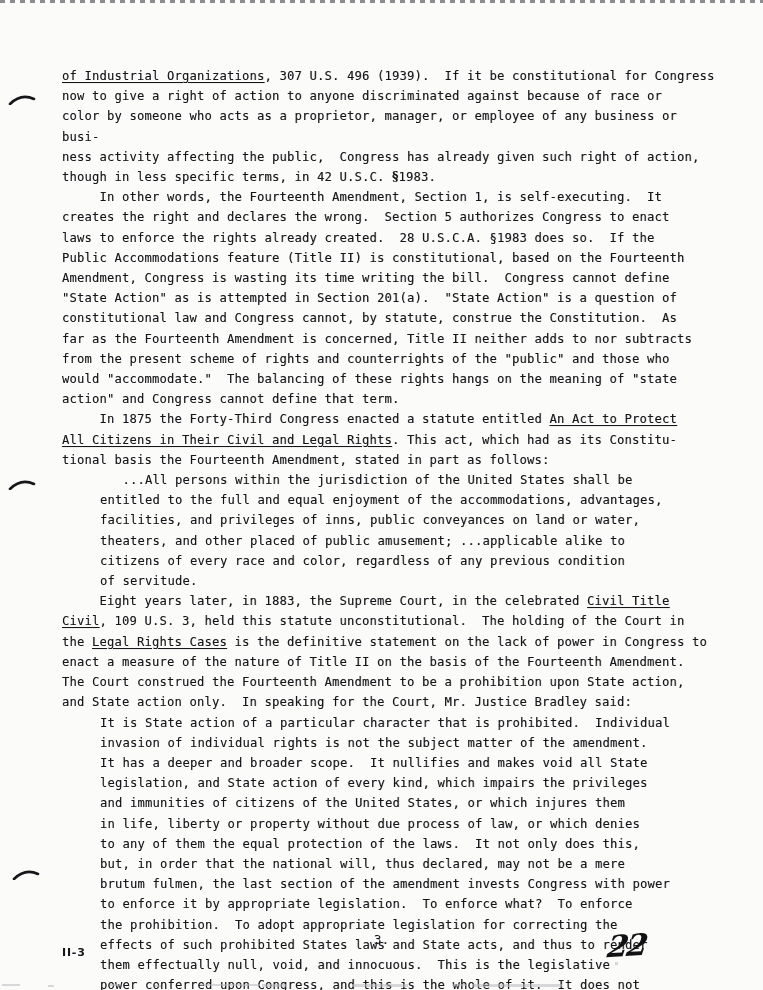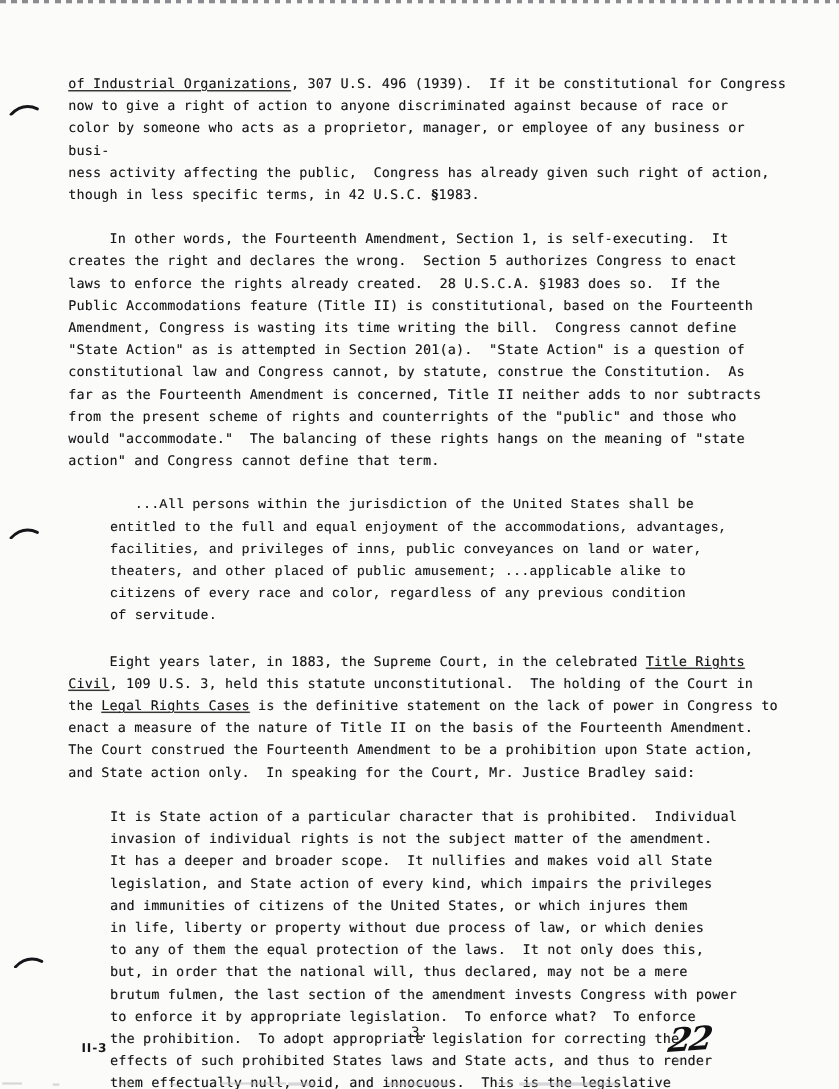--- a/index.html
+++ b/index.html
@@ -45,47 +45,46 @@
 
   .para {
     font-size: 12.1px;
     line-height: 20.2px;
     letter-spacing: 0.22px;
     color: #16161a;
     white-space: pre-wrap;
     margin: 0;
     text-shadow: 0.35px 0.15px 0 rgba(20,20,24,0.38);
   }
-  .para + .para { margin-top: 20px; }
+  .para + .para { }
 
   .para.quote {
     margin-left: 38px;
     width: 600px;
-    font-family: Liberation Mono, monospace;
   }
   .para.quote-long {
     margin-left: 38px;
     width: 620px;
   }
 
   .u { text-decoration: underline; text-underline-offset: 2px; }
   .sect { font-family: "DejaVu Serif", serif; font-weight: bold; }
 
   
   .margin-arc {
     position: absolute;
     width: 28px;
     height: 12px;
   }
   .margin-arc svg { display: block; }
 
   
   #footer-stamp {
     position: absolute;
-    left: 74px;
+    left: 62px;
     top: 946px;
     font-family: "DejaVu Sans", "Liberation Sans", sans-serif;
     font-weight: bold;
     font-size: 11px;
     letter-spacing: 0.8px;
     color: #17171b;
   }
   #footer-page-number {
     position: absolute;
     left: 0; top: 932px;
@@ -151,29 +150,32 @@
 laws to enforce the rights already created.  28 U.S.C.A. §1983 does so.  If the
 Public Accommodations feature (Title II) is constitutional, based on the Fourteenth
 Amendment, Congress is wasting its time writing the bill.  Congress cannot define
 "State Action" as is attempted in Section 201(a).  "State Action" is a question of
 constitutional law and Congress cannot, by statute, construe the Constitution.  As
 far as the Fourteenth Amendment is concerned, Title II neither adds to nor subtracts
 from the present scheme of rights and counterrights of the "public" and those who
 would "accommodate."  The balancing of these rights hangs on the meaning of "state
 action" and Congress cannot define that term.</p>
 
+    <p class="para">     In 1875 the Forty-Third Congress enacted a statute entitled <span class="u">An Act to Protect</span>
+<span class="u">All Citizens in Their Civil and Legal Rights</span>. This act, which had as its Constitu-
+tional basis the Fourteenth Amendment, stated in part as follows:</p>
 
     <p class="para quote">   ...All persons within the jurisdiction of the United States shall be
 entitled to the full and equal enjoyment of the accommodations, advantages,
 facilities, and privileges of inns, public conveyances on land or water,
 theaters, and other placed of public amusement; ...applicable alike to
 citizens of every race and color, regardless of any previous condition
 of servitude.</p>
 
-    <p class="para">     Eight years later, in 1883, the Supreme Court, in the celebrated <span class="u">Title Rights</span>
+    <p class="para">     Eight years later, in 1883, the Supreme Court, in the celebrated <span class="u">Civil Title</span>
 <span class="u">Civil</span>, 109 U.S. 3, held this statute unconstitutional.  The holding of the Court in
 the <span class="u">Legal Rights Cases</span> is the definitive statement on the lack of power in Congress to
 enact a measure of the nature of Title II on the basis of the Fourteenth Amendment.
 The Court construed the Fourteenth Amendment to be a prohibition upon State action,
 and State action only.  In speaking for the Court, Mr. Justice Bradley said:</p>
 
     <p class="para quote-long">It is State action of a particular character that is prohibited.  Individual
 invasion of individual rights is not the subject matter of the amendment.
 It has a deeper and broader scope.  It nullifies and makes void all State
 legislation, and State action of every kind, which impairs the privileges

